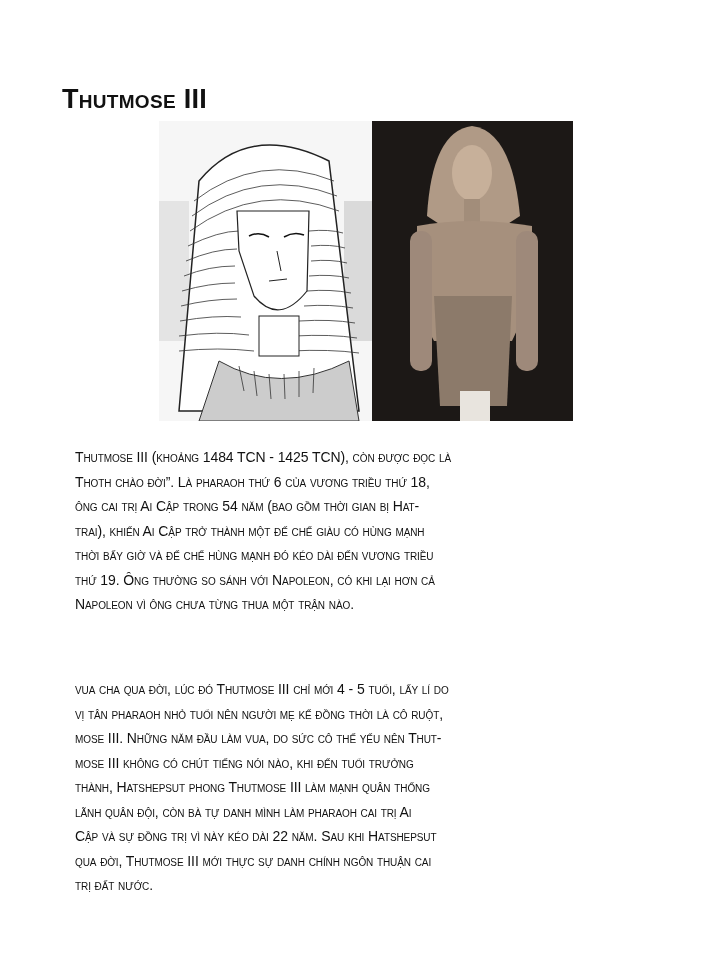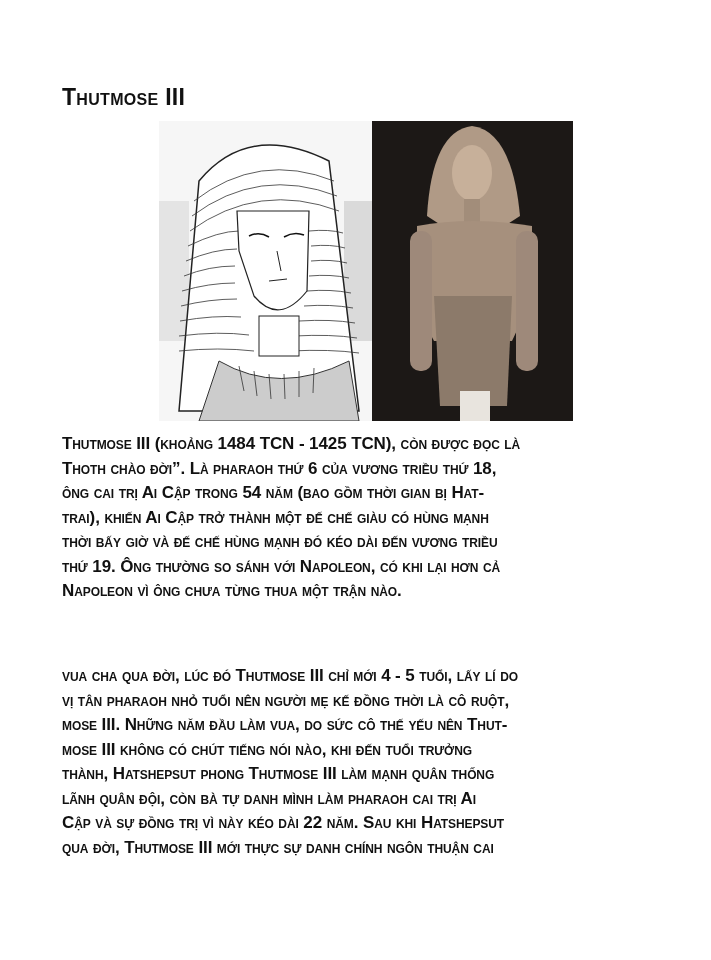--- a/index.html
+++ b/index.html
@@ -1,24 +1,24 @@
 <!DOCTYPE html>
 <html><head>
 <meta charset="utf-8">
 <style>
   html, body { margin:0; padding:0; background:#ffffff; }
   body { width:711px; height:960px; position:relative; overflow:hidden;
          font-family:"Liberation Sans", sans-serif; color:#111; }
-  .title { position:absolute; left:62px; top:84px; font-size:23px; font-weight:bold;
+  .title { position:absolute; left:62px; top:84px; font-size:27px; font-weight:bold;
            font-variant:small-caps; letter-spacing:0.3px; color:#111; }
   .figure { position:absolute; left:159px; top:121px; width:414px; height:300px; display:flex; }
   .drawing { width:213px; height:300px; background:#f4f4f4; position:relative; overflow:hidden; }
   .photo { width:201px; height:300px; background:#1a1614; position:relative; overflow:hidden; }
-  .para { position:absolute; left:62px; width:600px; font-size:17px; line-height:24.5px;
-          font-variant:small-caps; font-weight:bold; letter-spacing:-0.1px; margin:0; }
+  .para { position:absolute; left:62px; width:600px; font-size:14px; line-height:24.5px;
+          font-variant:small-caps; font-weight:normal; letter-spacing:-0.1px; margin:13px; }
   .line { display:block; white-space:nowrap; }
 </style>
 </head>
 <body>
 
 <div class="title">Thutmose III</div>
 
 <div class="figure">
   <div class="drawing">
     <svg width="213" height="300" viewBox="0 0 213 300">
@@ -103,13 +103,14 @@
 
 <div class="para" style="top:664px;">
   <span class="line">vua cha qua đời, lúc đó Thutmose III chỉ mới 4 - 5 tuổi, lấy lí do</span>
   <span class="line">vị tân pharaoh nhỏ tuổi nên người mẹ kế đồng thời là cô ruột,</span>
   <span class="line">mose III. Những năm đầu làm vua, do sức cô thế yếu nên Thut-</span>
   <span class="line">mose III không có chút tiếng nói nào, khi đến tuổi trưởng</span>
   <span class="line">thành, Hatshepsut phong Thutmose III làm mạnh quân thống</span>
   <span class="line">lãnh quân đội, còn bà tự danh mình làm pharaoh cai trị Ai</span>
   <span class="line">Cập và sự đồng trị vì này kéo dài 22 năm. Sau khi Hatshepsut</span>
   <span class="line">qua đời, Thutmose III mới thực sự danh chính ngôn thuận cai</span>
+  <span class="line">trị đất nước.</span>
 </div>
 
 </body></html>

